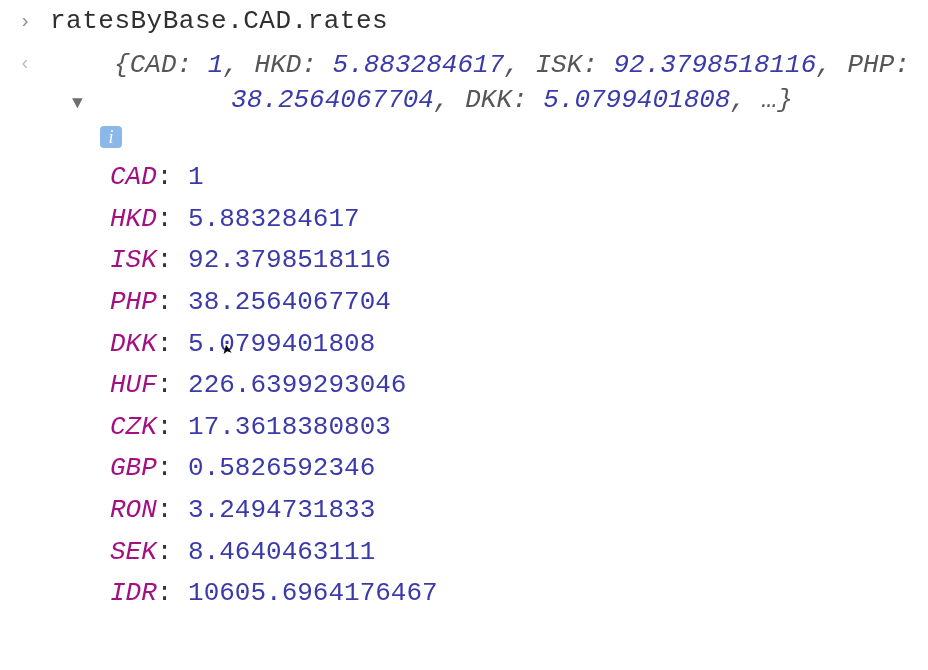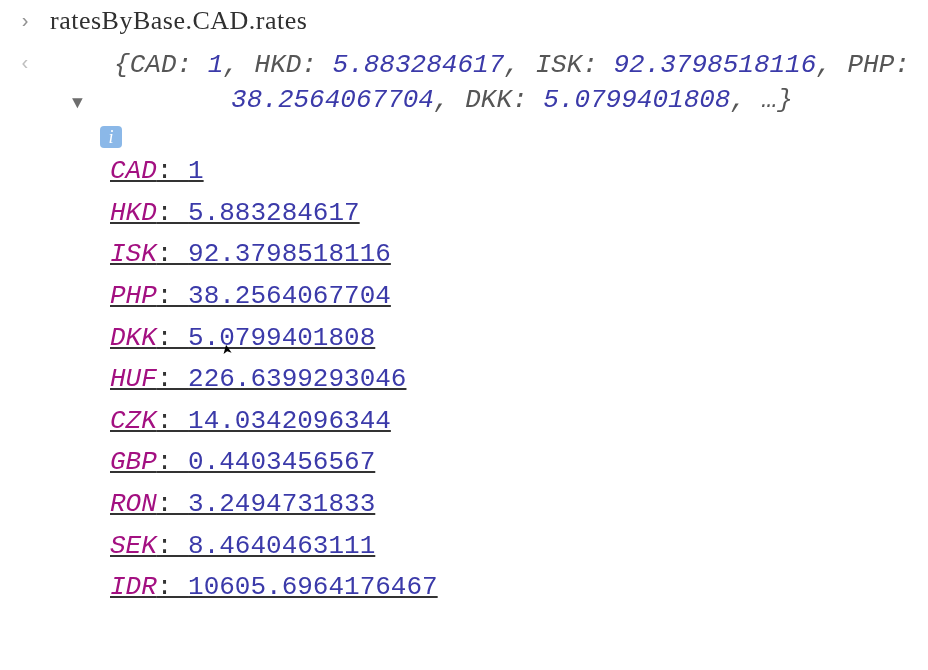--- a/index.html
+++ b/index.html
@@ -37,21 +37,20 @@
     }
     .chevron-left {
       color: #bfbfbf;
       font-size: 20px;
       line-height: 28px;
     }
     .input-line {
       font-style: normal;
       color: #303030;
       letter-spacing: 0.5px;
-      font-family: Liberation Serif, serif;
     }
     .output-block {
       flex: 1;
       padding-left: 22px;
     }
     .summary-wrap {
       display: flex;
       align-items: flex-start;
     }
     .disclosure-col {
@@ -91,22 +90,22 @@
       font-size: 18px;
       width: 22px;
       height: 22px;
       line-height: 22px;
       text-align: center;
       border-radius: 4px;
       margin-top: 8px;
       margin-left: 28px;
     }
     .entries {
+      margin-top: 6px;
       padding-left: 38px;
-      text-decoration: underline;
     }
     .entry {
       line-height: 1.6;
     }
     .entry .ekey {
       color: #a31081;
     }
     .entry .colon {
       color: #333;
       font-style: normal;
@@ -149,22 +148,22 @@
     <div>
       <span class="info-badge">i</span>
     </div>
     <div class="entries" id="entries">
         <div class="entry"><span class="ekey">CAD</span><span class="colon">: </span><span class="eval">1</span></div>
         <div class="entry"><span class="ekey">HKD</span><span class="colon">: </span><span class="eval">5.883284617</span></div>
         <div class="entry"><span class="ekey">ISK</span><span class="colon">: </span><span class="eval">92.3798518116</span></div>
         <div class="entry"><span class="ekey">PHP</span><span class="colon">: </span><span class="eval">38.2564067704</span></div>
         <div class="entry"><span class="ekey">DKK</span><span class="colon">: </span><span class="eval">5.0799401808</span></div>
         <div class="entry"><span class="ekey">HUF</span><span class="colon">: </span><span class="eval">226.6399293046</span></div>
-        <div class="entry"><span class="ekey">CZK</span><span class="colon">: </span><span class="eval">14.0342096344</span></div>
-        <div class="entry"><span class="ekey">GBP</span><span class="colon">: </span><span class="eval">0.4403456567</span></div>
+        <div class="entry"><span class="ekey">CZK</span><span class="colon">: </span><span class="eval">17.3618380803</span></div>
+        <div class="entry"><span class="ekey">GBP</span><span class="colon">: </span><span class="eval">0.5826592346</span></div>
         <div class="entry"><span class="ekey">RON</span><span class="colon">: </span><span class="eval">3.2494731833</span></div>
         <div class="entry"><span class="ekey">SEK</span><span class="colon">: </span><span class="eval">8.4640463111</span></div>
         <div class="entry"><span class="ekey">IDR</span><span class="colon">: </span><span class="eval">10605.6964176467</span></div>
       </div>
   </div>
 </div>
 
 <div class="cursor" style="transform: rotate(260deg);">➤</div>
 
 </body></html>

